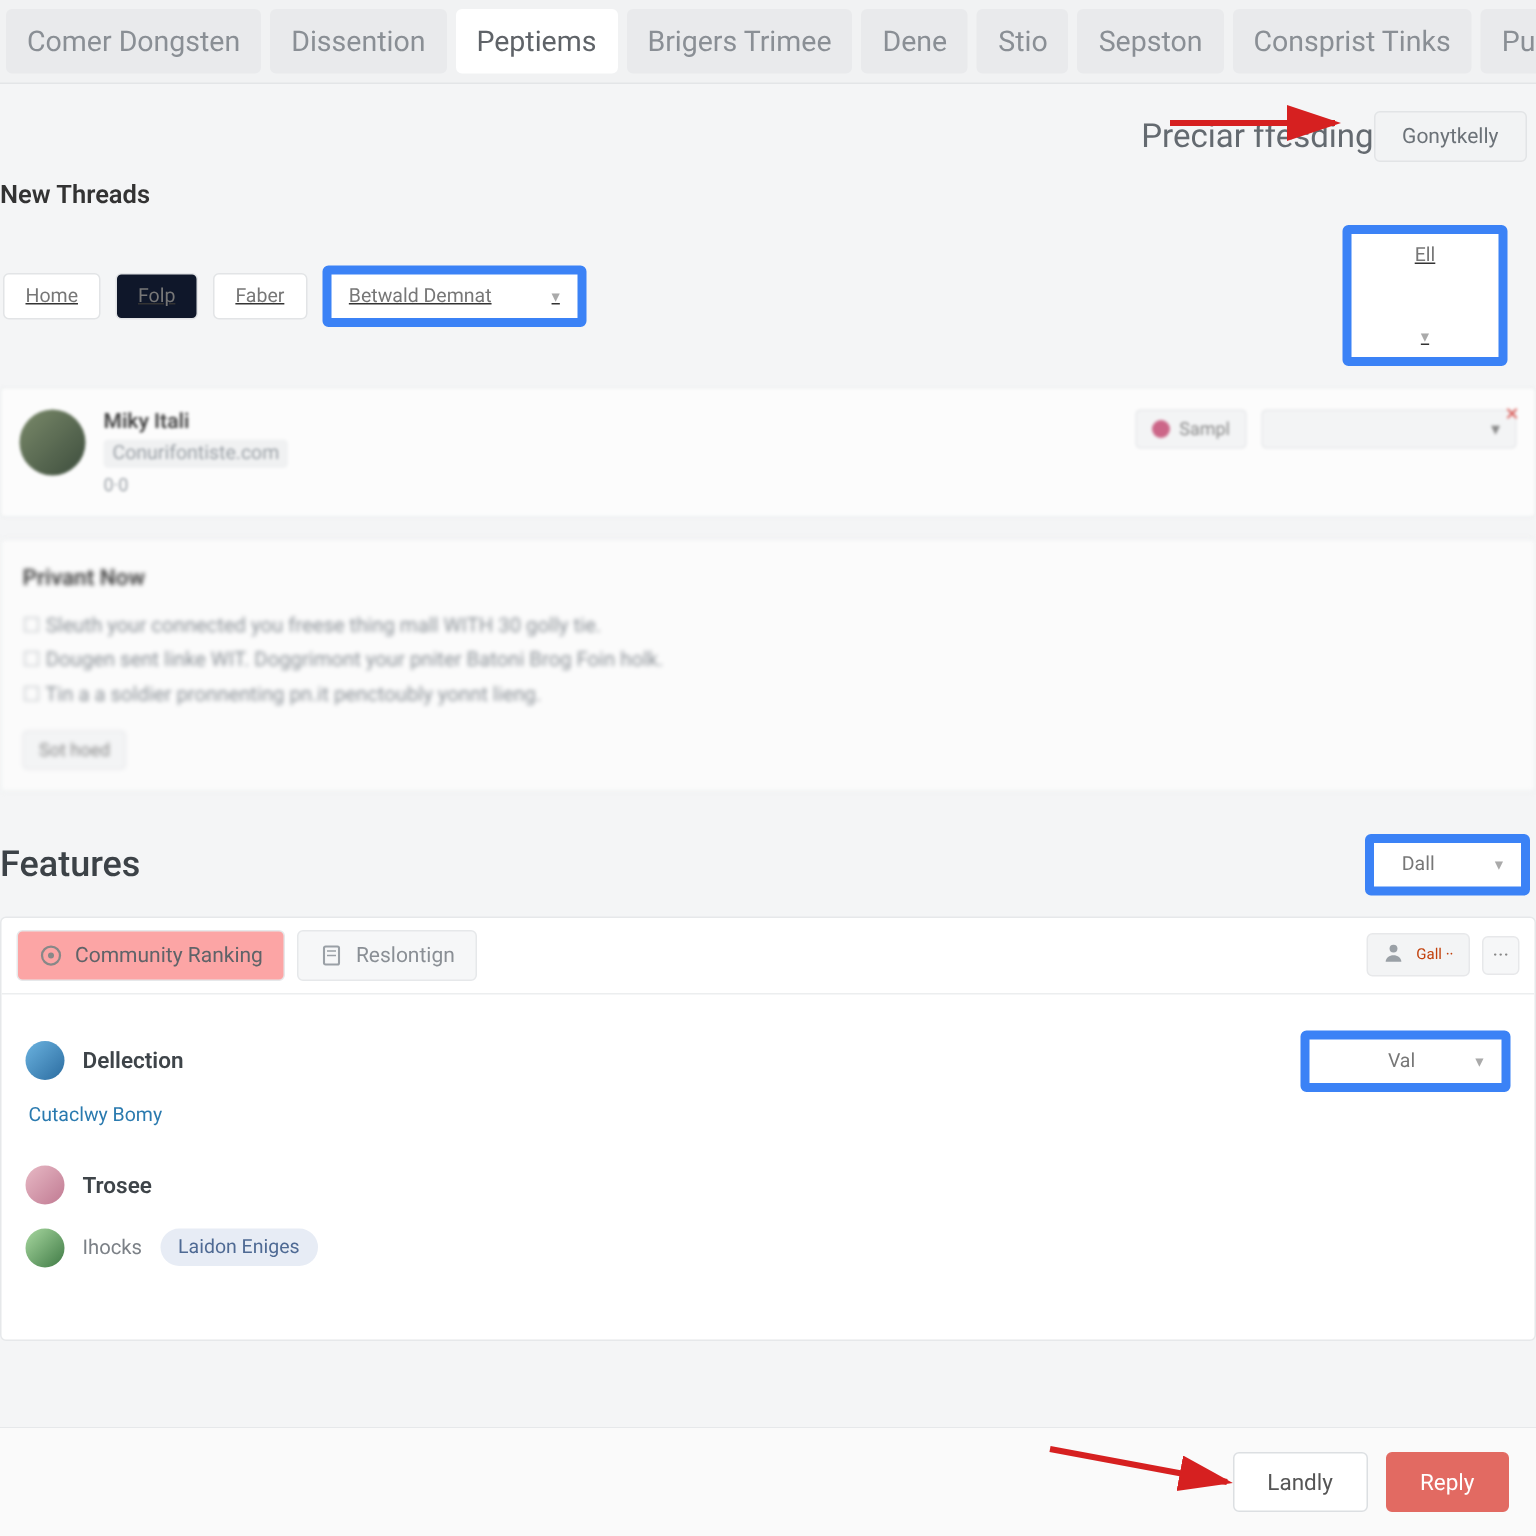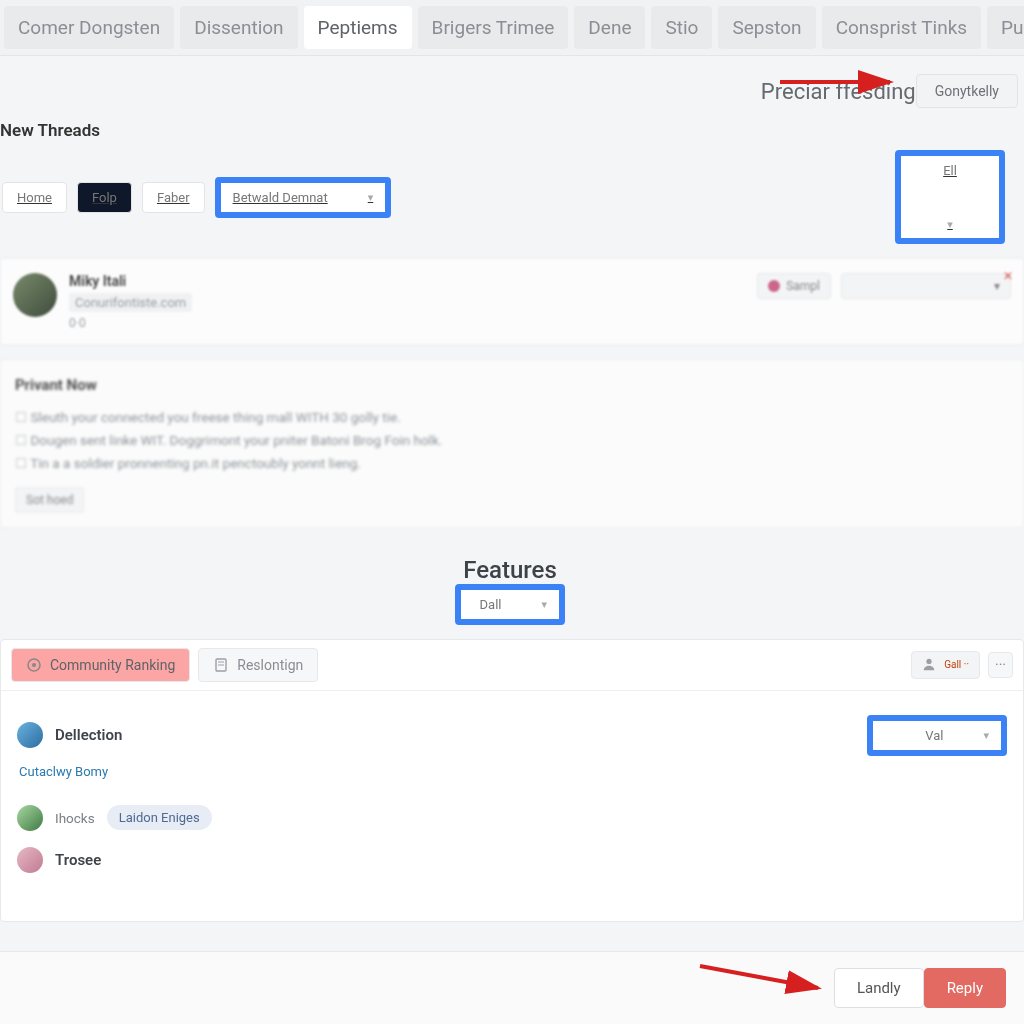--- a/index.html
+++ b/index.html
@@ -40,41 +40,41 @@
   .x { color:#d9534f; font-size:12px; cursor:pointer; position:absolute; top:10px; right:10px;}
 
   
   .block { background:#fbfbfb; border:1px solid #eceeef; border-radius:3px; padding:16px 14px 14px 14px; margin-bottom:22px; filter: blur(1.5px); }
   .block h4 { font-weight:600; font-size:15px; color:#444; margin-bottom:12px; }
   .bullets { color:#8d9399; font-size:13.5px; line-height:1.7; }
   .bullets div::before { content:"☐ "; color:#b8bcc0; }
   .block .mini{ margin-top:12px; display:inline-block; }
 
   
-  .features-head { display:flex; align-items:center; justify-content:space-between; padding:6px 4px 14px 0;flex-direction:column; }
+  .features-head { display:flex; align-items:center; justify-content:space-between; padding:6px 4px 14px 0; }
   .features-head h2 { font-size:24px; font-weight:500; color:#3c4247; }
 
   .panel { background:#fff; border:1px solid #e6e8ea; border-radius:4px; overflow:hidden; }
   .panel-tabs { display:flex; align-items:center; border-bottom:1px solid #eceeef; padding:8px 10px; gap:8px;}
   .ptab { display:flex; align-items:center; gap:8px; padding:8px 14px; border:1px solid #e6e8ea; border-radius:4px; background:#fca5a5; color:#5f6368; font-size:14px; cursor:pointer;}
   .ptab.inactive { background:#f6f7f8; color:#8a8f95; }
   .ptab .ico { width:16px; height:16px; display:inline-block; }
   .panel-tabs .spacer{flex:1;}
   .user-chip { display:flex; align-items:center; gap:8px; background:#f3f4f5; border:1px solid #e7e8ea; padding:5px 10px; border-radius:4px; font-size:10px; color:#c2410c;}
   .dots { color:#888; cursor:pointer; padding:4px 6px; border:1px solid #e7e8ea; border-radius:4px; background:#f6f7f8;}
 
   .panel-body { padding:16px 16px 40px 16px; }
   .row { display:flex; align-items:center; gap:12px; padding:8px 0; }
   .row .name { font-weight:600; color:#3e4449; font-size:15px; }
   .linkish { color:#2a7aaf; font-size:13px; padding-left:2px; }
   .tag { background:#e7ecf5; color:#4f6a94; padding:5px 12px; border-radius:14px; font-size:13px; }
   .muted { color:#7c8187; font-size:13.5px; }
 
   
-  .footer { position:fixed; bottom:0; left:0; right:0; background:#fafafa; border-top:1px solid #e6e8ea; padding:16px 18px; display:flex; justify-content:flex-end; width:1024px;}
+  .footer { position:fixed; bottom:0; left:0; right:0; background:#fafafa; border-top:1px solid #e6e8ea; padding:16px 18px; display:flex; justify-content:flex-end; gap:12px; width:1024px;}
   .btn { padding:10px 22px; border-radius:4px; font-size:15px; cursor:pointer; border:1px solid #dcdfe2; background:#fff; color:#555;}
   .btn.primary { background:#e26a62; border-color:#e26a62; color:#fff; font-weight:400;}
 
   svg.arrow-svg{position:absolute; overflow:visible;}
 </style>
 </head>
 <body>
 
 <div class="tabbar">
   <div class="tab">Comer Dongsten</div>
@@ -197,28 +197,28 @@
       <div class="select" style="min-width:140px;">
         <span>Val</span>
         <span class="chev">▾</span>
       </div>
     </div>
     <div class="linkish">Cutaclwy Bomy</div>
 
     <div style="height:18px;"></div>
 
     <div class="row">
+      <div class="avatar sm" style="background:linear-gradient(135deg,#e7b9c5,#c07a92);"></div>
+      <div class="name">Trosee</div>
+    </div>
+
+    <div class="row">
       <div class="avatar sm" style="background:linear-gradient(135deg,#a8d8a0,#3f7a45);"></div>
       <div class="muted">Ihocks</div>
       <div class="tag">Laidon Eniges</div>
-    </div>
-
-    <div class="row">
-      <div class="avatar sm" style="background:linear-gradient(135deg,#e7b9c5,#c07a92);"></div>
-      <div class="name">Trosee</div>
     </div>
   </div>
 </div>
 
 <div class="footer">
   <svg class="arrow-svg" style="left:700px; top:6px;" width="140" height="40">
     <defs>
         <marker id="ah2" markerWidth="10" markerHeight="10" refX="8" refY="3" orient="auto">
           <path d="M0,0 L9,3 L0,6 Z" fill="#d62020"></path>
         </marker>

